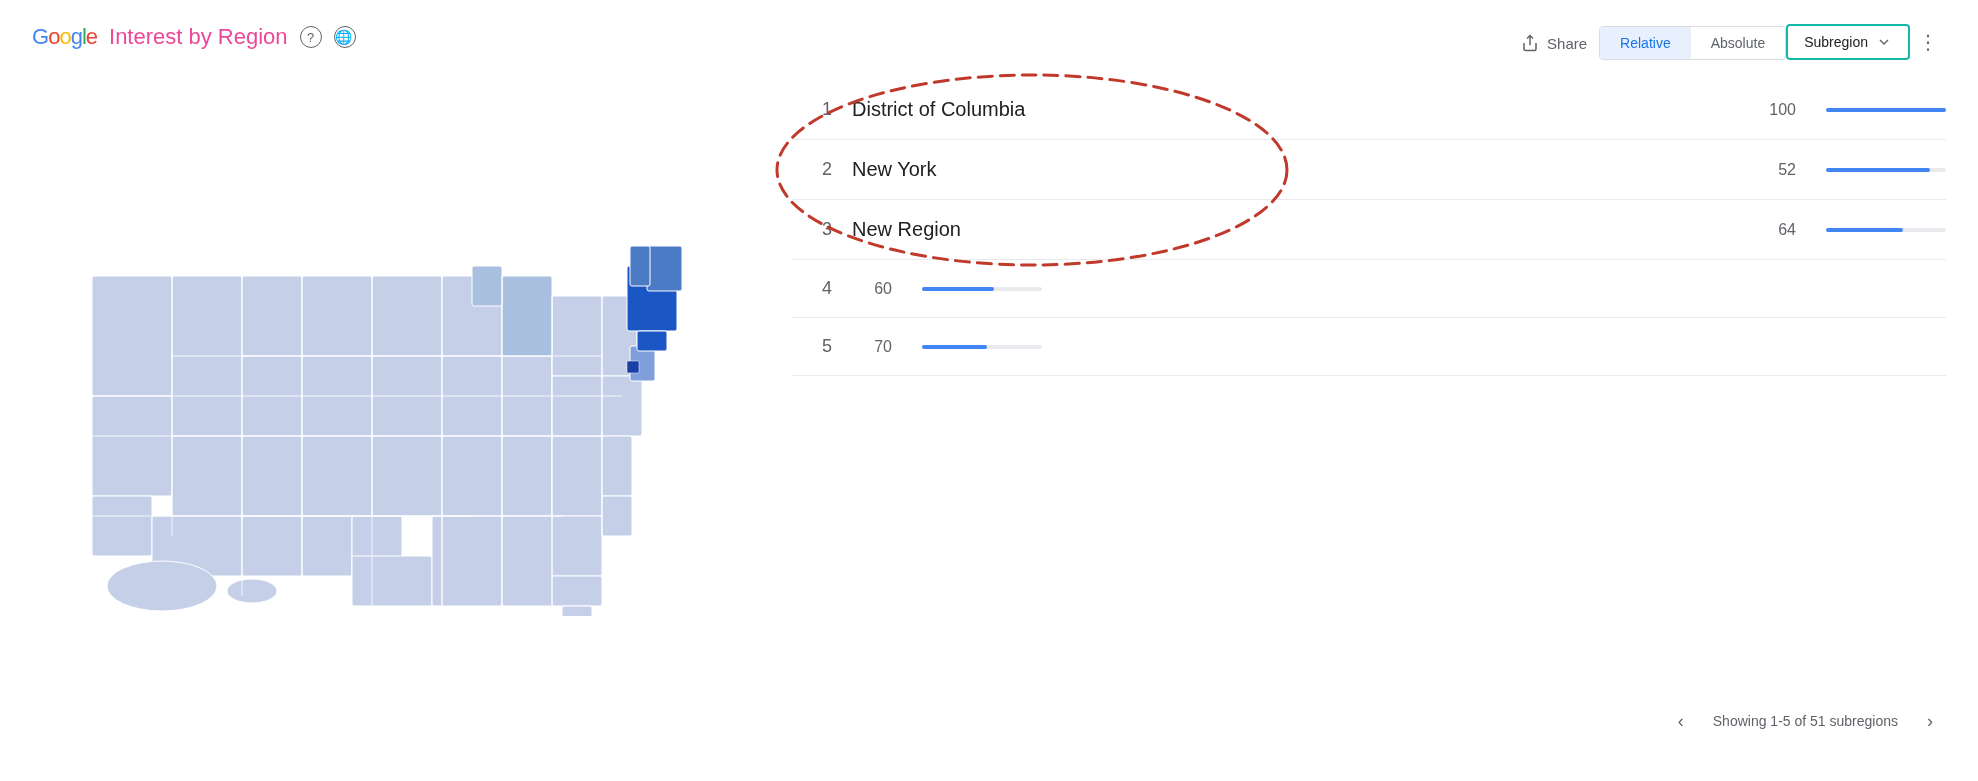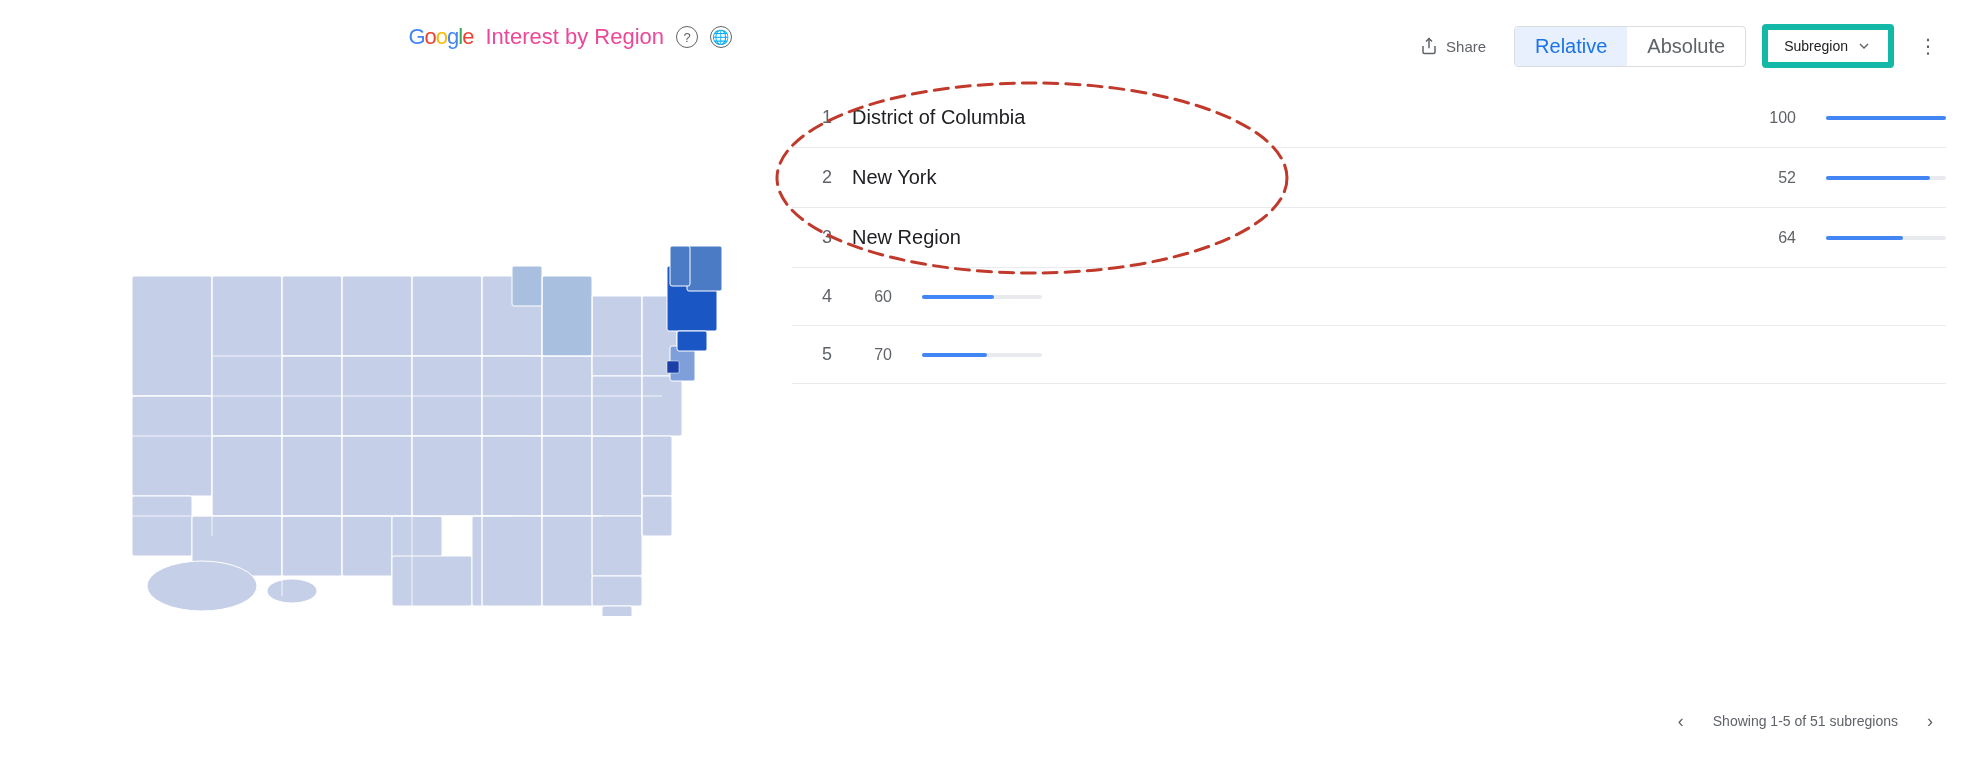--- a/index.html
+++ b/index.html
@@ -18,21 +18,20 @@
       width: 100%;
       height: 781px;
       padding: 24px 32px;
     }
 
     
     .left-panel {
       flex: 0 0 700px;
       display: flex;
       flex-direction: column;
-      align-items: flex-end;
     }
 
     .header {
       display: flex;
       align-items: center;
       gap: 12px;
       margin-bottom: 24px;
     }
 
     .google-logo {
@@ -83,23 +82,22 @@
     
     .right-panel {
       flex: 1;
       display: flex;
       flex-direction: column;
       padding-left: 60px;
     }
 
     .right-header {
       display: flex;
-      align-items: center;
+      align-items: flex-end;
       justify-content: flex-end;
-      gap: 16px;
       margin-bottom: 20px;
     }
 
     .share-btn {
       display: flex;
       align-items: center;
       gap: 8px;
       color: #5f6368;
       font-size: 15px;
       cursor: pointer;
@@ -110,38 +108,38 @@
 
     .toggle-group {
       display: flex;
       border: 1px solid #dadce0;
       border-radius: 4px;
       overflow: hidden;
     }
 
     .toggle-btn {
       padding: 8px 20px;
-      font-size: 20px;
+      font-size: 14px;
       border: none;
       background: none;
       cursor: pointer;
       color: #5f6368;
     }
 
     .toggle-btn.active {
       background: #e8f0fe;
       color: #1a73e8;
       font-weight: 500;
     }
 
     .subregion-select {
       display: flex;
       align-items: center;
       gap: 8px;
-      border: 6px solid #14b8a6;
+      border: 2px solid #14b8a6;
       border-radius: 4px;
       padding: 8px 16px;
       font-size: 14px;
       color: #202124;
       cursor: pointer;
       background: #fff;
     }
 
     .more-btn {
       width: 36px;

